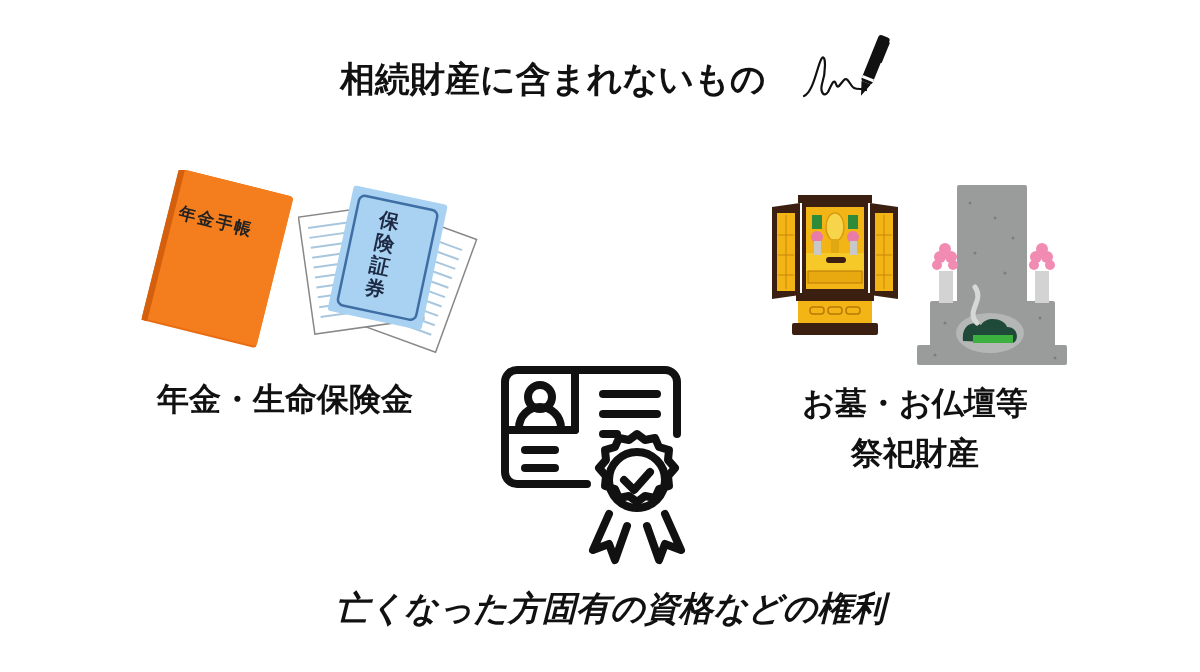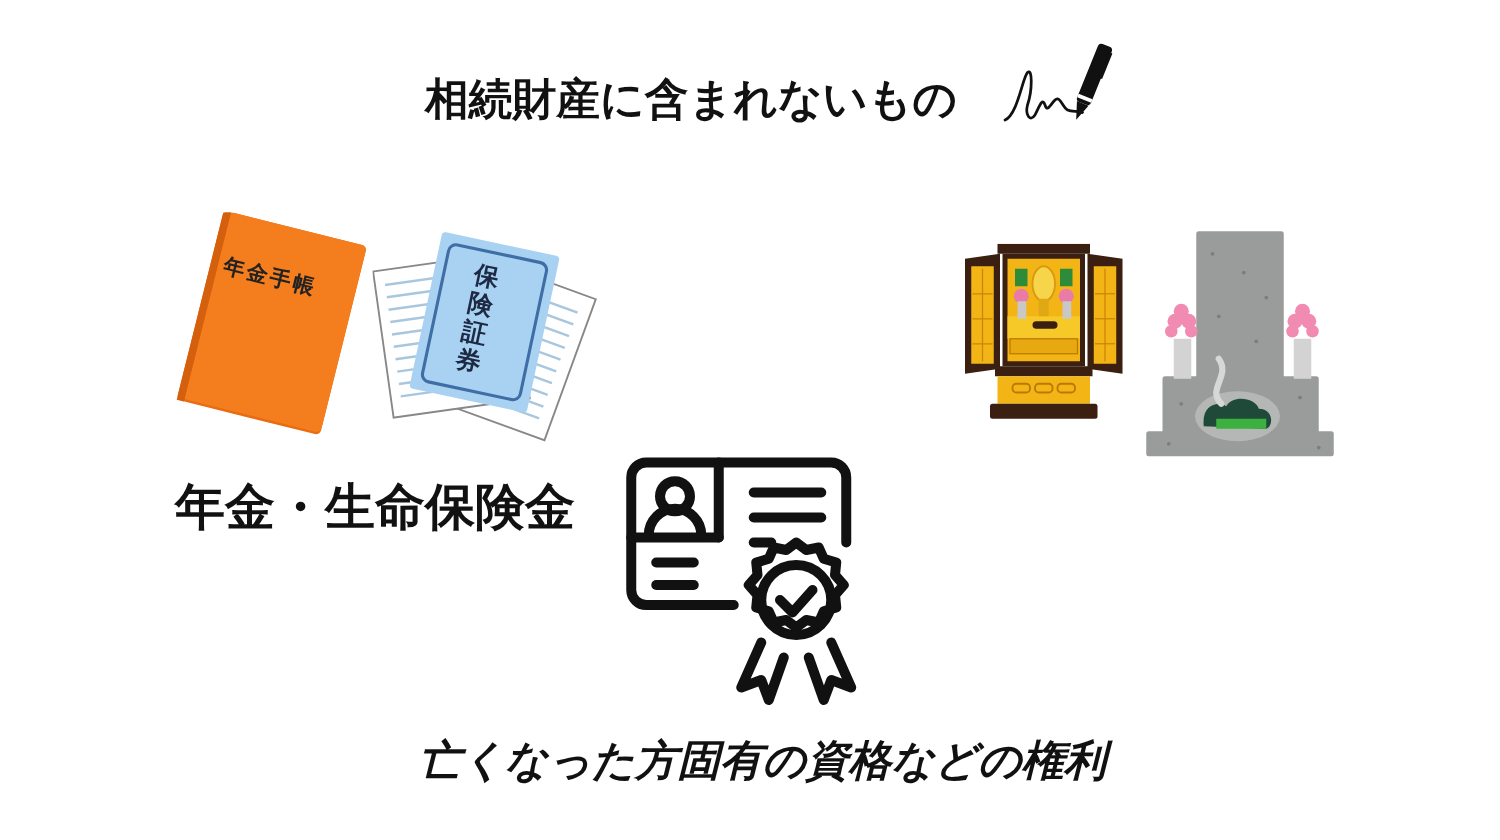--- a/index.html
+++ b/index.html
@@ -1,20 +1,20 @@
 <!DOCTYPE html>
 <html><head>
 <meta charset="utf-8">
 <style>
   html, body { margin:0; padding:0; background:#ffffff; }
   body { width:1200px; height:672px; position:relative; overflow:hidden;
          font-family:"DejaVu Sans","Liberation Sans",sans-serif; color:#111; }
   .abs { position:absolute; }
   .title { left:340px; top:56px; font-size:35px; font-weight:bold; letter-spacing:0px; white-space:nowrap;text-align:center; }
-  .label { font-size:40px; font-weight:bold; white-space:nowrap; text-align:center; }
+  .label { font-size:32px; font-weight:bold; white-space:nowrap; text-align:center; }
   .lbl-left { left:140px; top:378px; width:290px; }
   .lbl-right { left:790px; top:378px; width:250px; line-height:50px; }
   .lbl-bottom { left:300px; top:586px; width:620px; font-size:34px;font-style:italic; }
   svg { display:block; }
 </style>
 </head>
 <body>
 
 <div class="abs title">相続財産に含まれないもの</div>
 
@@ -162,20 +162,22 @@
       <circle cx="121" cy="74" r="6"></circle>
         <circle cx="132" cy="74" r="6"></circle>
         <circle cx="127" cy="66" r="6"></circle>
         <circle cx="119" cy="82" r="5"></circle>
         <circle cx="135" cy="82" r="5"></circle>
     </g>
   </svg>
 </div>
 
 <div class="abs label lbl-right">
+  <div>お墓・お仏壇等</div>
+  <div>祭祀財産</div>
 </div>
 
 <div class="abs" style="left:497px;top:364px;">
   <svg width="205" height="205" viewBox="0 0 205 205" fill="none" stroke="#111" stroke-width="8" stroke-linecap="round" stroke-linejoin="round">
     <path d="M90 120 H20 a12 12 0 0 1 -12 -12 V18 a12 12 0 0 1 12 -12 H168 a12 12 0 0 1 12 12 V70"></path>
     <line x1="78" y1="6" x2="78" y2="66"></line>
     <line x1="8" y1="66" x2="78" y2="66"></line>
     <circle cx="43" cy="33" r="12"></circle>
     <path d="M22 64 a21 21 0 0 1 42 0"></path>
     <line x1="106" y1="30" x2="160" y2="30"></line>

